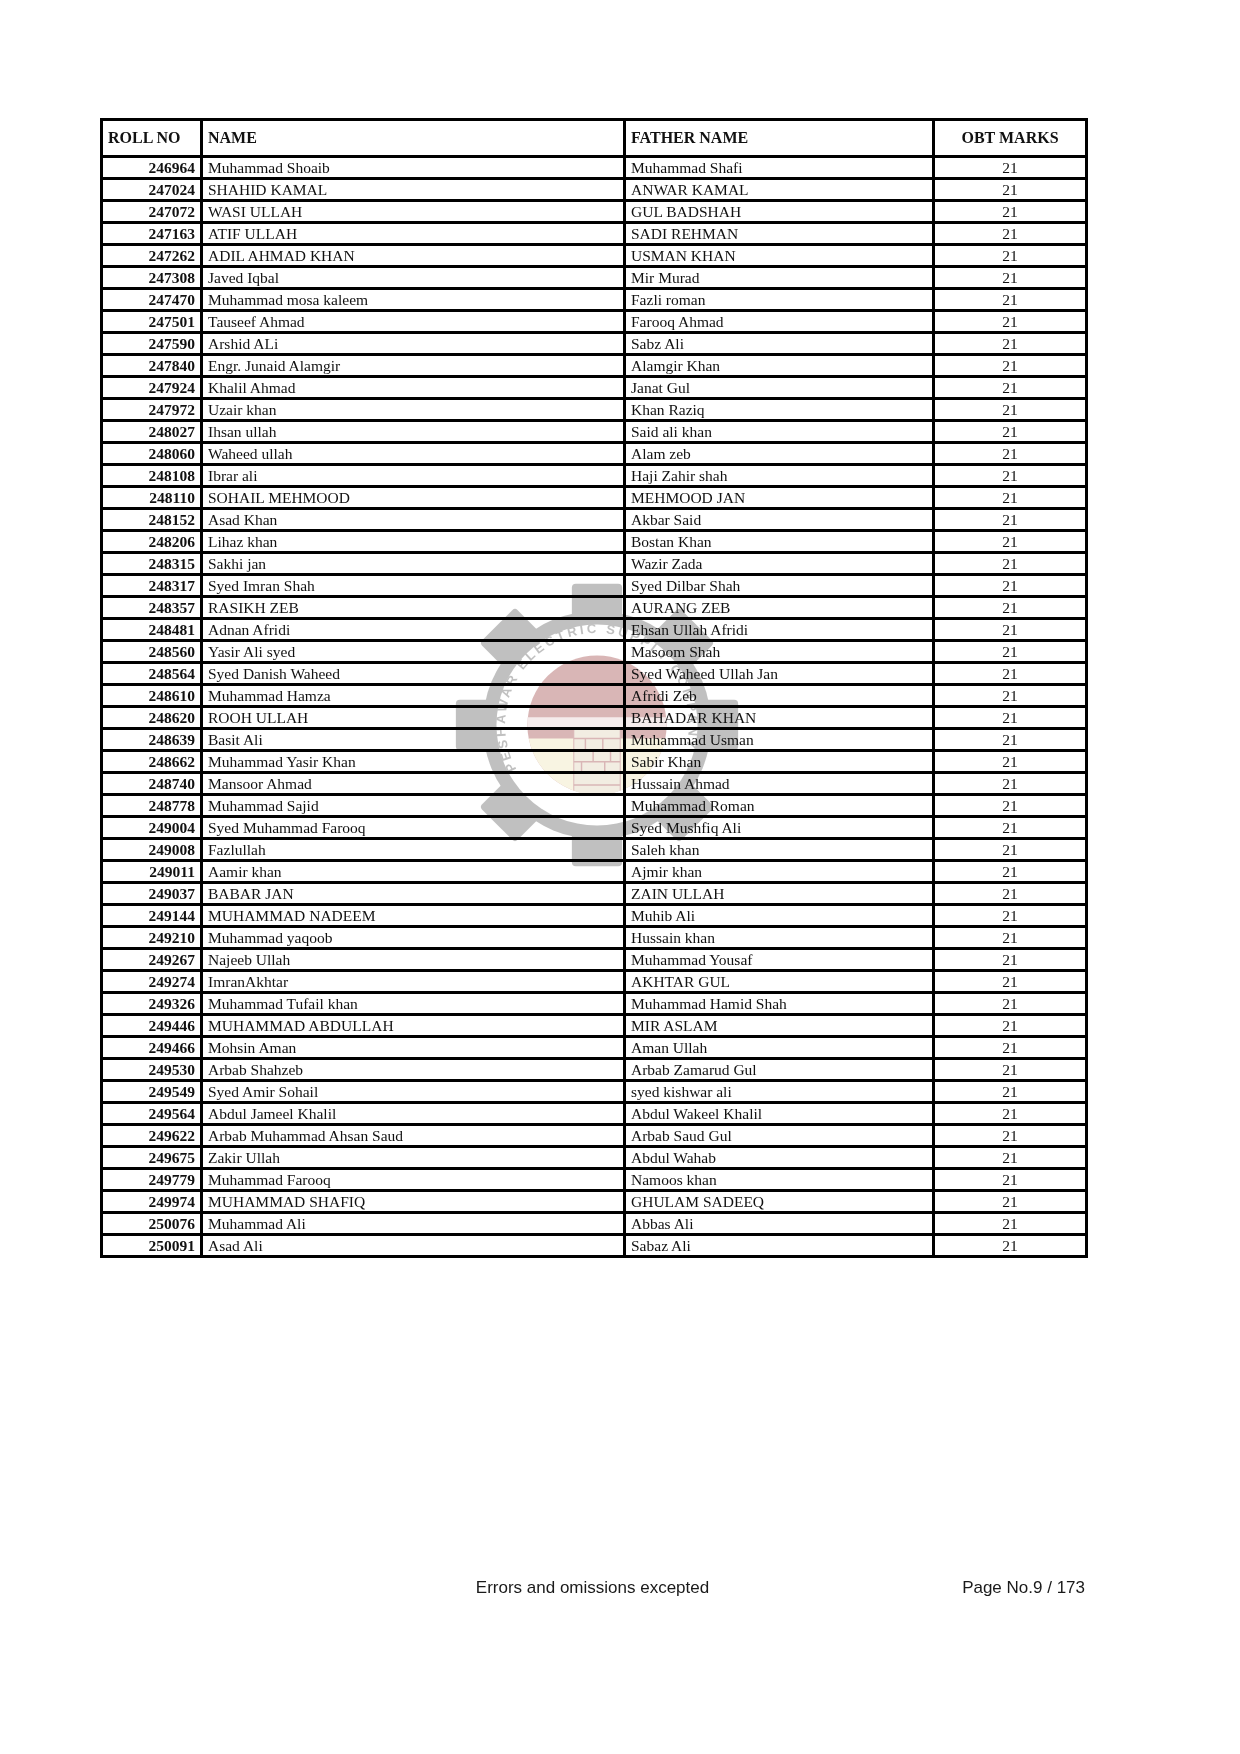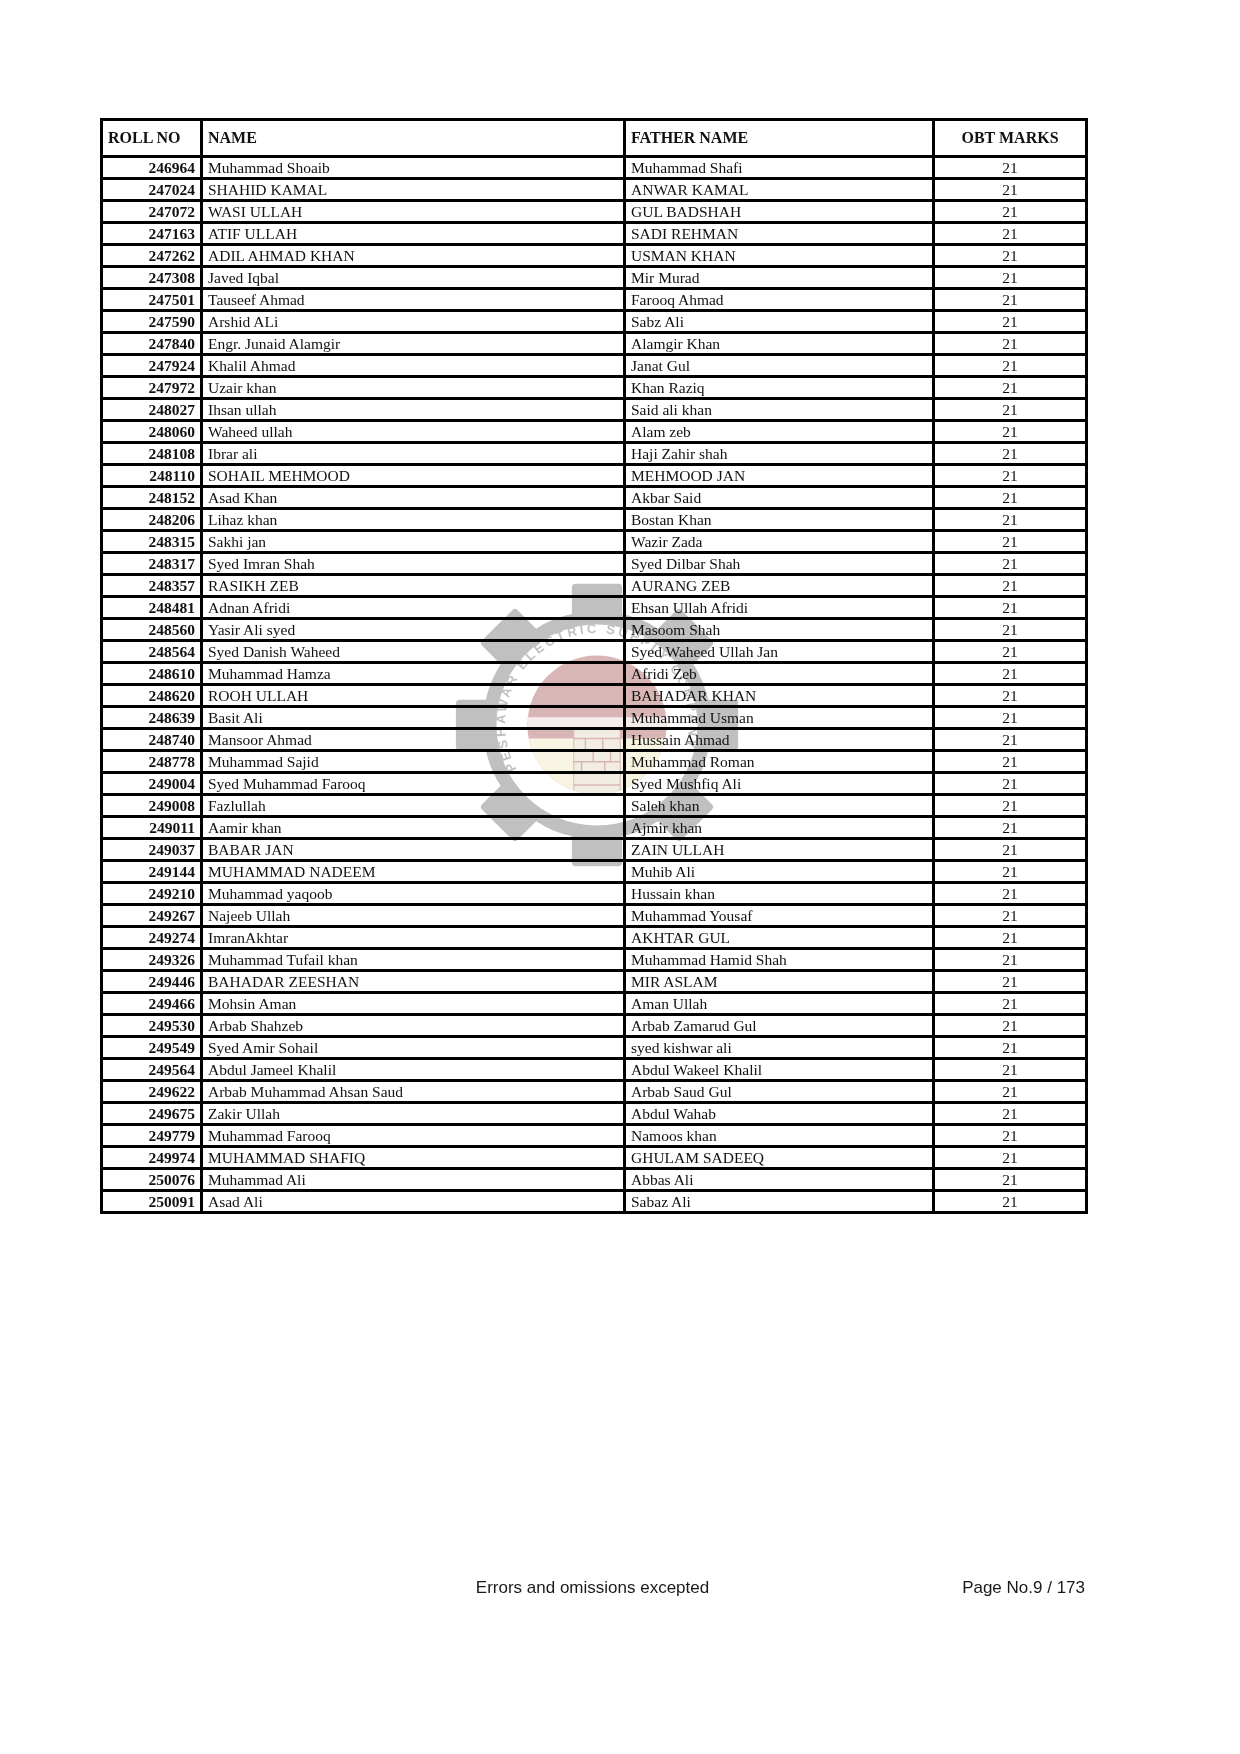--- a/index.html
+++ b/index.html
@@ -173,20 +173,26 @@
           <td class="col-father">USMAN KHAN</td>
           <td class="col-marks">21</td>
         </tr>
         <tr>
           <td class="col-roll">247308</td>
           <td class="col-name">Javed Iqbal</td>
           <td class="col-father">Mir Murad</td>
           <td class="col-marks">21</td>
         </tr>
         <tr>
+          <td class="col-roll">247470</td>
+          <td class="col-name">Muhammad mosa kaleem</td>
+          <td class="col-father">Fazli roman</td>
+          <td class="col-marks">21</td>
+        </tr>
+        <tr>
           <td class="col-roll">247501</td>
           <td class="col-name">Tauseef Ahmad</td>
           <td class="col-father">Farooq Ahmad</td>
           <td class="col-marks">21</td>
         </tr>
         <tr>
           <td class="col-roll">247590</td>
           <td class="col-name">Arshid ALi</td>
           <td class="col-father">Sabz Ali</td>
           <td class="col-marks">21</td>
@@ -293,20 +299,26 @@
           <td class="col-father">BAHADAR KHAN</td>
           <td class="col-marks">21</td>
         </tr>
         <tr>
           <td class="col-roll">248639</td>
           <td class="col-name">Basit Ali</td>
           <td class="col-father">Muhammad Usman</td>
           <td class="col-marks">21</td>
         </tr>
         <tr>
+          <td class="col-roll">248662</td>
+          <td class="col-name">Muhammad Yasir Khan</td>
+          <td class="col-father">Sabir Khan</td>
+          <td class="col-marks">21</td>
+        </tr>
+        <tr>
           <td class="col-roll">248740</td>
           <td class="col-name">Mansoor Ahmad</td>
           <td class="col-father">Hussain Ahmad</td>
           <td class="col-marks">21</td>
         </tr>
         <tr>
           <td class="col-roll">248778</td>
           <td class="col-name">Muhammad Sajid</td>
           <td class="col-father">Muhammad Roman</td>
           <td class="col-marks">21</td>
@@ -360,21 +372,21 @@
           <td class="col-marks">21</td>
         </tr>
         <tr>
           <td class="col-roll">249326</td>
           <td class="col-name">Muhammad Tufail khan</td>
           <td class="col-father">Muhammad Hamid Shah</td>
           <td class="col-marks">21</td>
         </tr>
         <tr>
           <td class="col-roll">249446</td>
-          <td class="col-name">BAHADAR ZEESHAN</td>
+          <td class="col-name">MUHAMMAD ABDULLAH</td>
           <td class="col-father">MIR ASLAM</td>
           <td class="col-marks">21</td>
         </tr>
         <tr>
           <td class="col-roll">249466</td>
           <td class="col-name">Mohsin Aman</td>
           <td class="col-father">Aman Ullah</td>
           <td class="col-marks">21</td>
         </tr>
         <tr>

